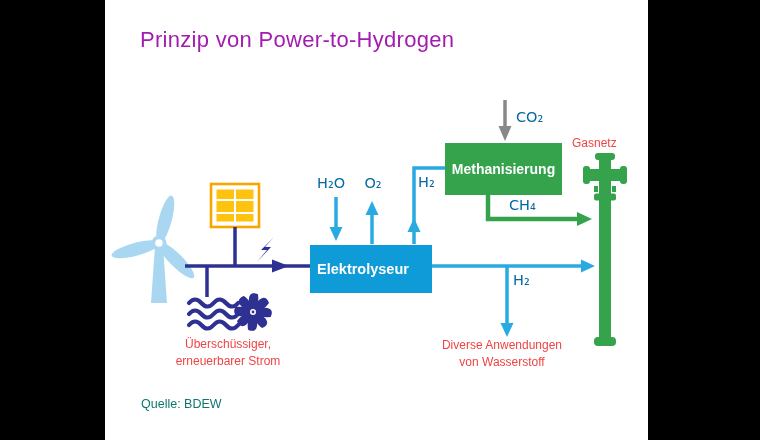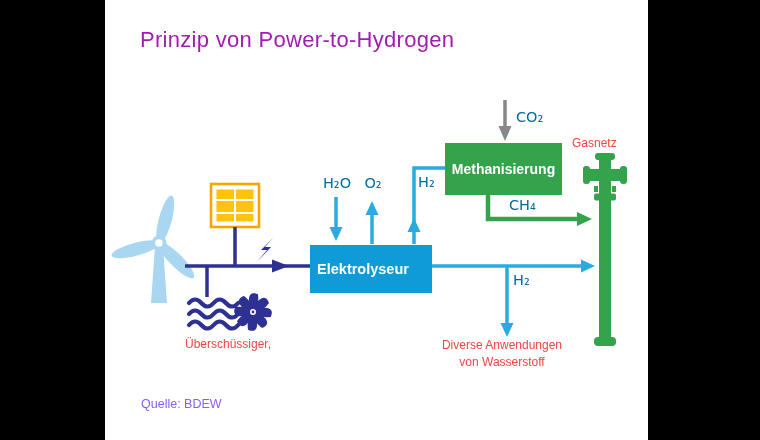--- a/index.html
+++ b/index.html
@@ -38,21 +38,21 @@
   }
   .lbl span{display:block;}
   .boxlabel{
     display:flex;align-items:center;justify-content:center;
     color:#ffffff;font-weight:bold;
     text-align:left;
   }
   .source{
     left:36px;top:397px;
     font-size:12.5px;
-    color:#8b5cf6;
+    color:#0f766e;
   }
   svg{position:absolute;left:0;top:0;}
 </style>
 </head>
 <body>
 
 <div class="stage">
   <div class="abs" style="left:0;top:0;width:105px;height:440px;background:#000;"></div>
   <div class="abs" style="left:648px;top:0;width:112px;height:440px;background:#000;"></div>
 
@@ -152,34 +152,35 @@
         <rect x="515" y="166" width="7" height="18" rx="3"></rect>
         <rect x="481" y="169" width="38" height="12"></rect>
         <rect x="489" y="186" width="4" height="6"></rect>
         <rect x="507" y="186" width="4" height="6"></rect>
         <rect x="489" y="193.5" width="22" height="7" rx="2"></rect>
         <rect x="494" y="199" width="12" height="142"></rect>
         <rect x="489" y="337" width="22" height="9" rx="4"></rect>
       </g>
     </svg>
 
-    <div class="abs chem" style="left:212px;top:175px;width:40px;text-align:center;">H₂O</div>
+    <div class="abs chem" style="left:212px;top:175px;width:40px;">H₂O</div>
     <div class="abs chem" style="left:253px;top:175px;width:30px;text-align:center;">O₂</div>
     <div class="abs chem" style="left:313px;top:174px;">H₂</div>
     <div class="abs chem" style="left:411px;top:109px;">CO₂</div>
     <div class="abs chem" style="left:404px;top:197px;">CH₄</div>
     <div class="abs chem" style="left:408px;top:272px;">H₂</div>
 
     <div class="abs lbl" style="left:467px;top:135px;text-align:left;">Gasnetz</div>
 
     <div class="abs boxlabel" style="left:205px;top:245px;width:106px;height:48px;font-size:14.5px;">Elektrolyseur</div>
     <div class="abs boxlabel" style="left:340px;top:143px;width:117px;height:52px;font-size:14px;">Methanisierung</div>
 
     <div class="abs lbl" style="left:33px;top:336px;width:180px;">
       <span>Überschüssiger,</span>
+      <span>erneuerbarer Strom</span>
     </div>
 
     <div class="abs lbl" style="left:307px;top:337px;width:180px;">
       <span>Diverse Anwendungen</span>
       <span>von Wasserstoff</span>
     </div>
 
     <div class="abs source">Quelle: BDEW</div>
   </div>
 </div>

